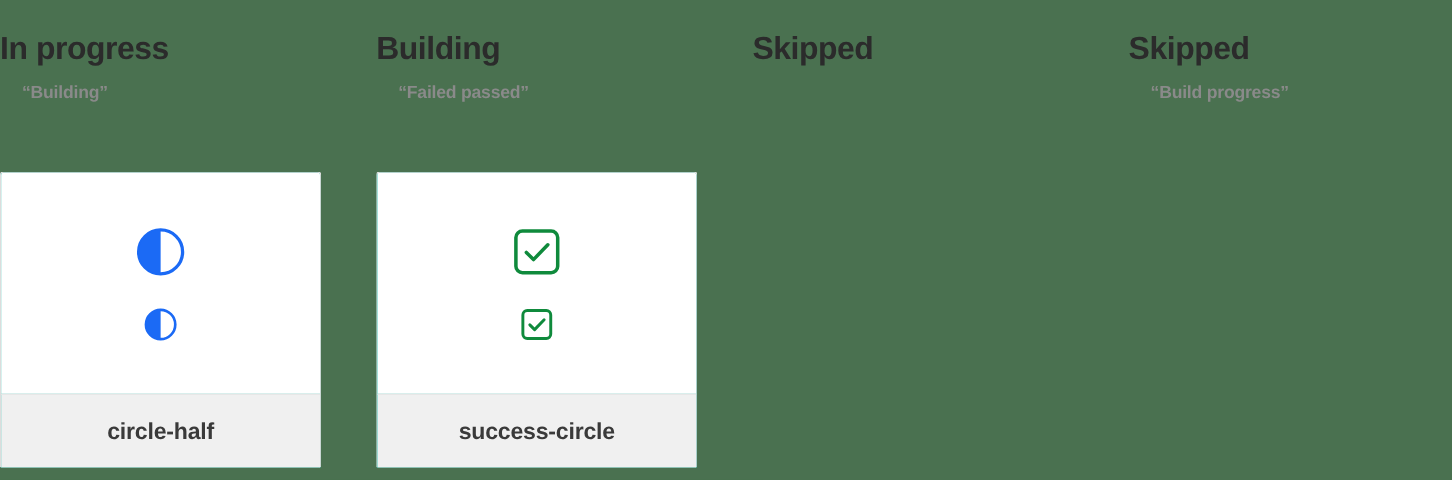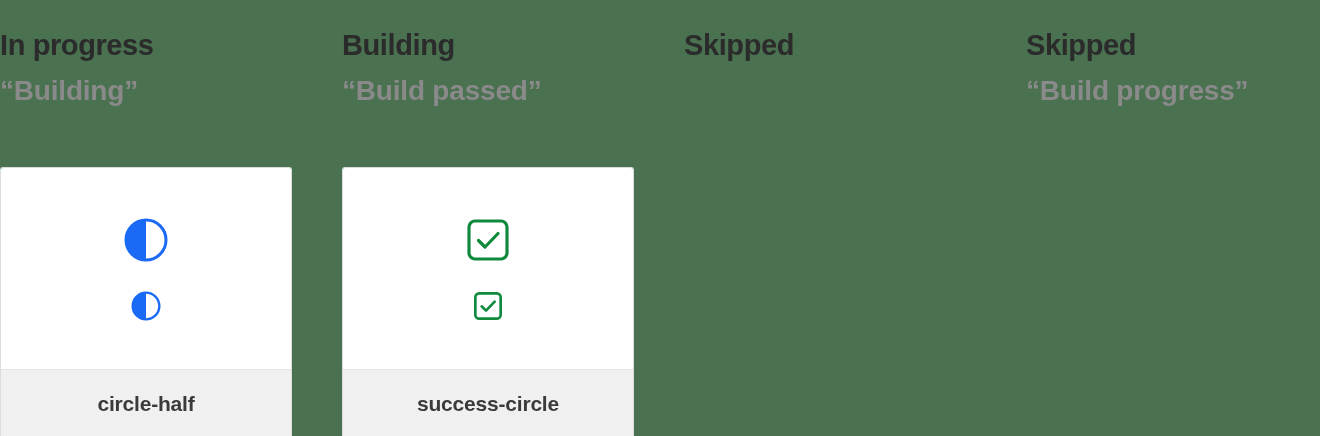--- a/index.html
+++ b/index.html
@@ -44,33 +44,34 @@
     font-size: 29px;
     font-weight: bold;
     color: #2b2b2b;
     letter-spacing: -0.4px;
     line-height: 1.1;
     margin: 0;
     white-space: nowrap;
   }
 
   .status-sub {
-    font-size: 28px;
+    font-size: 16px;
     font-weight: bold;
     color: #8a8a8a;
     letter-spacing: -0.2px;
     line-height: 1.1;
     margin: 14px 0 0 0;
     white-space: nowrap;
+    padding-left: 20px;
   }
 
   .card {
     position: absolute;
     left: 0;
-    top: 167px;
+    top: 156px;
     width: 292px;
     height: 269px;
     background: #14b8a6;
     border: 1px solid #dcdcdc;
     border-bottom: none;
     border-radius: 3px 3px 0 0;
     box-sizing: border-box;
     overflow: hidden;
   }
 
@@ -142,21 +143,21 @@
       </div>
       <div class="card-footer">
         <span class="card-label">circle-half</span>
       </div>
     </div>
   </div>
 
   <div class="column col-1">
     <div class="col-head">
       <div class="status-title">Building</div>
-      <div class="status-sub">“Build passed”</div>
+      <div class="status-sub">“Failed passed”</div>
     </div>
 
     <div class="card">
       <div class="card-body">
         <span class="icon-big">
           <svg width="48" height="48" viewBox="0 0 48 48">
             <rect x="5" y="5" width="38" height="38" rx="6" ry="6" fill="none" stroke="#0f8a3c" stroke-width="3.2"></rect>
             <path d="M14.5 24.5 L21 31 L34 17.5" fill="none" stroke="#0f8a3c" stroke-width="3.2" stroke-linecap="round" stroke-linejoin="round"></path>
           </svg>
         </span>

